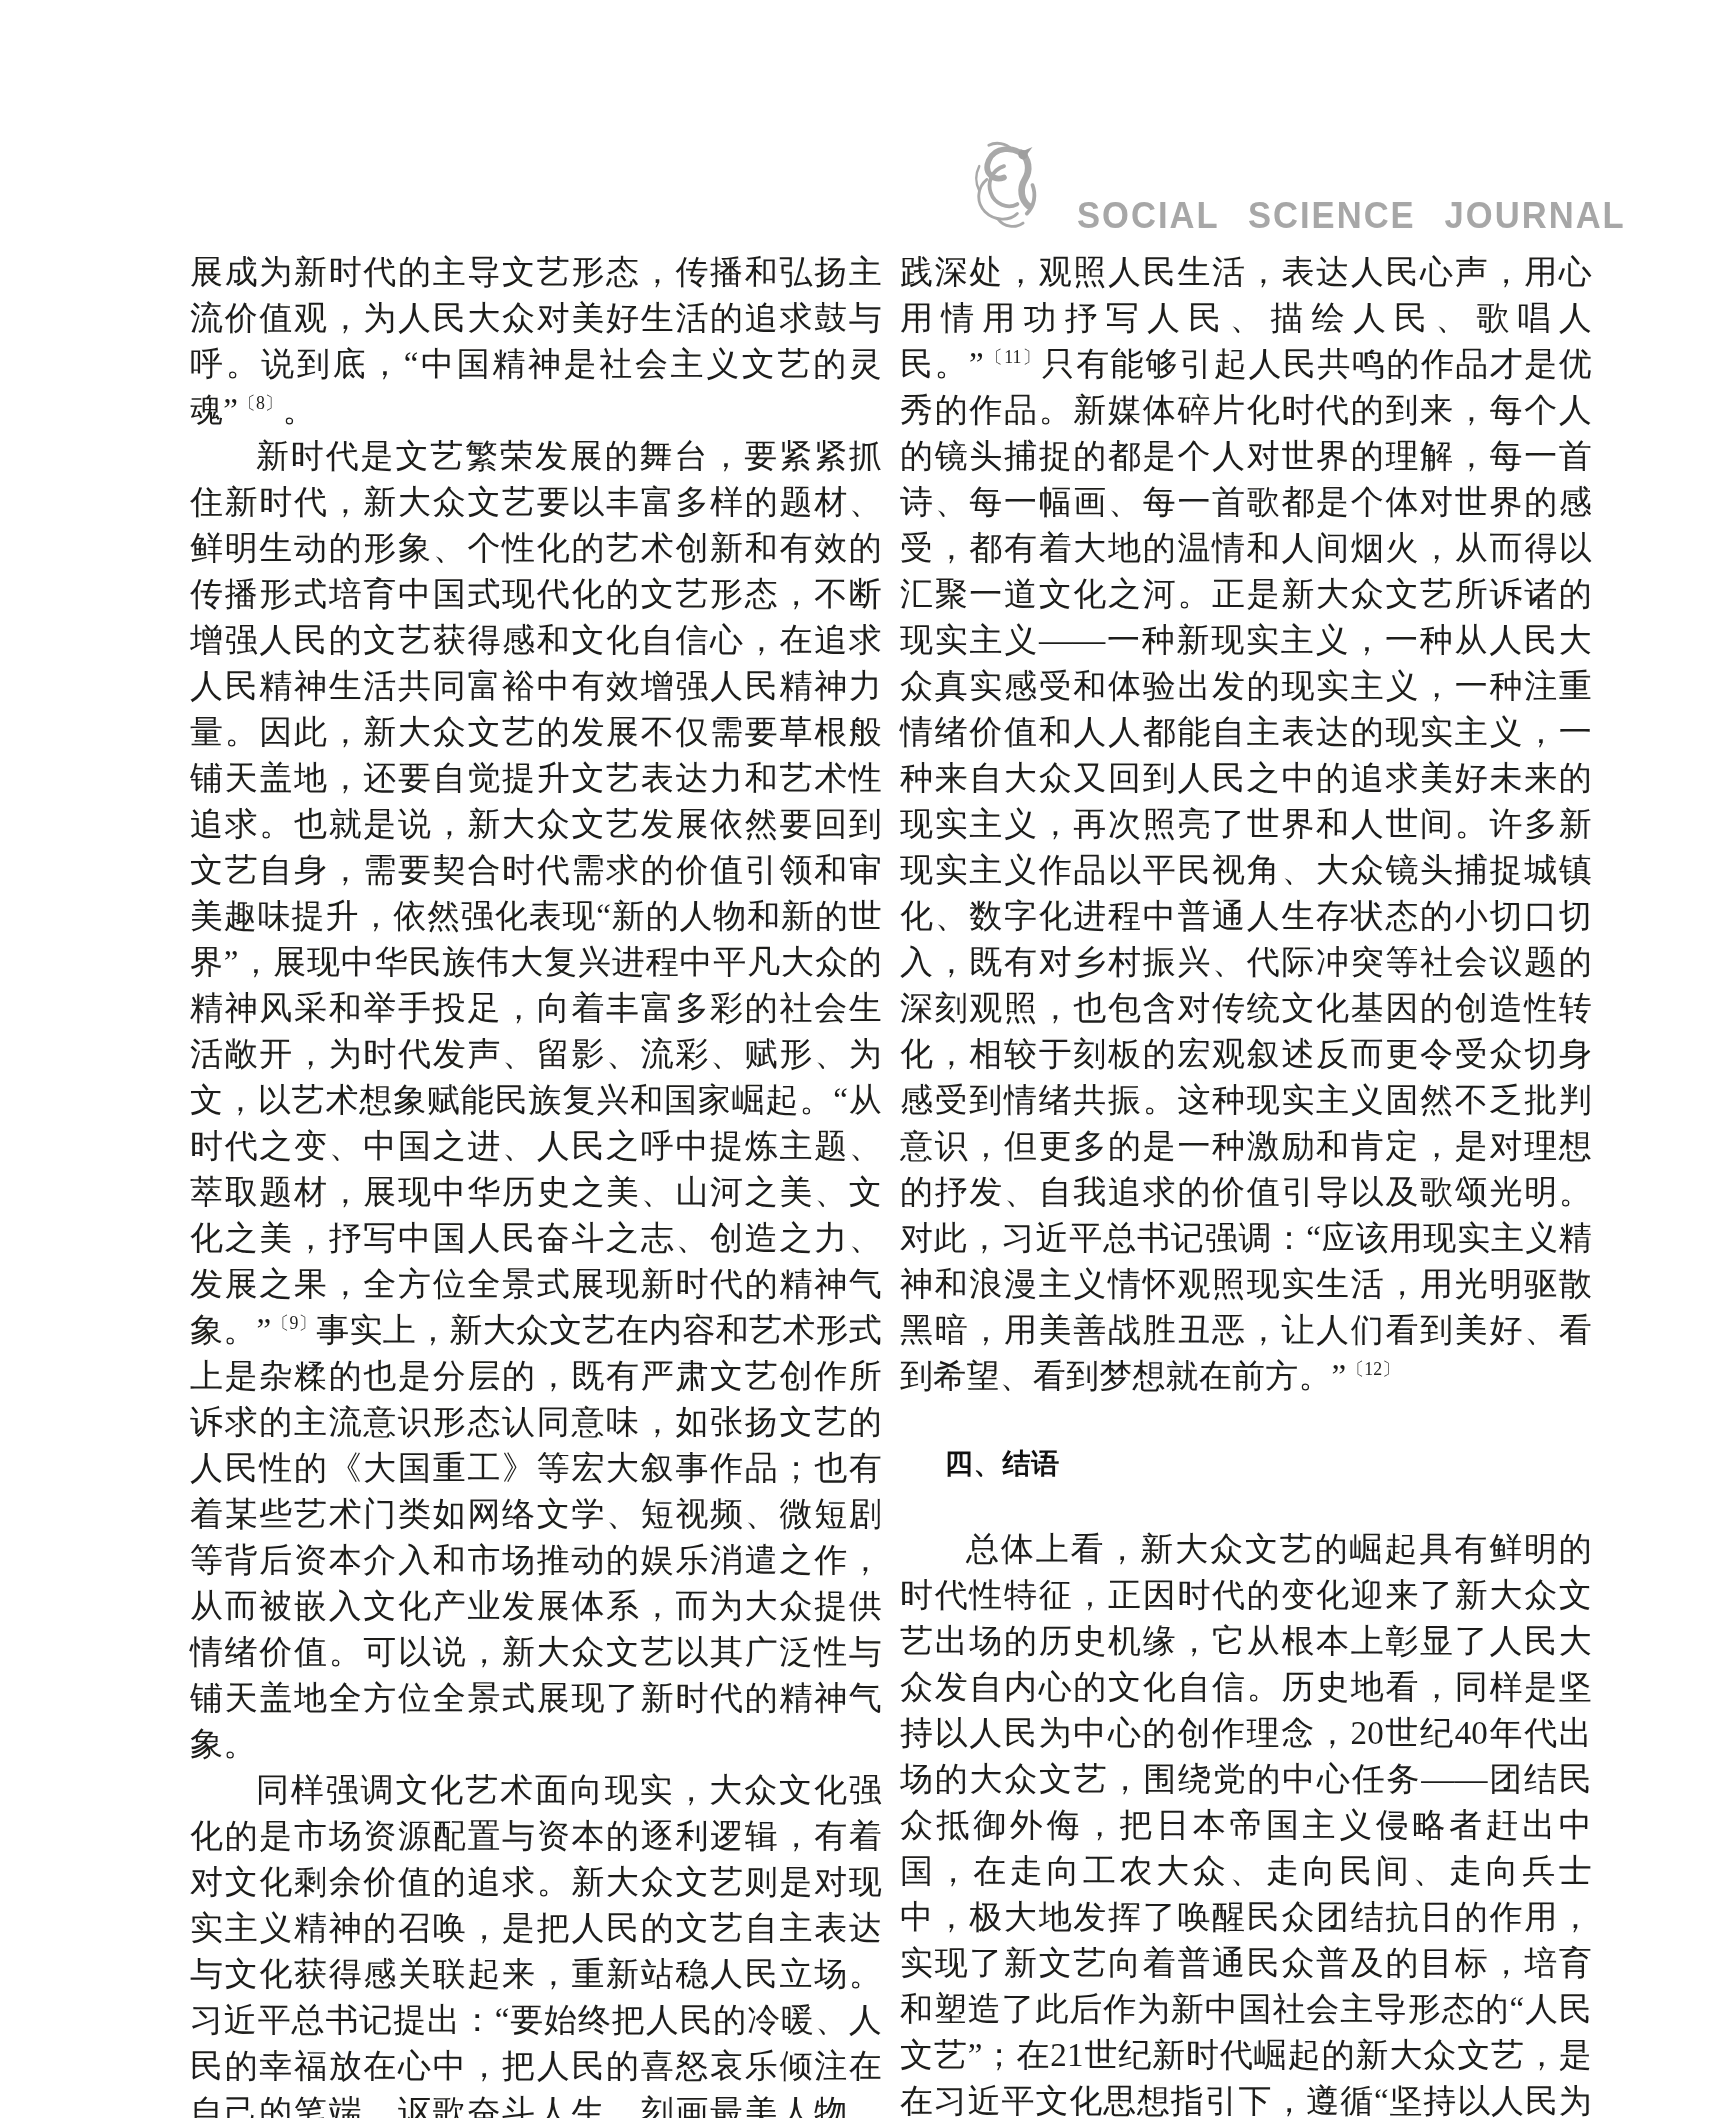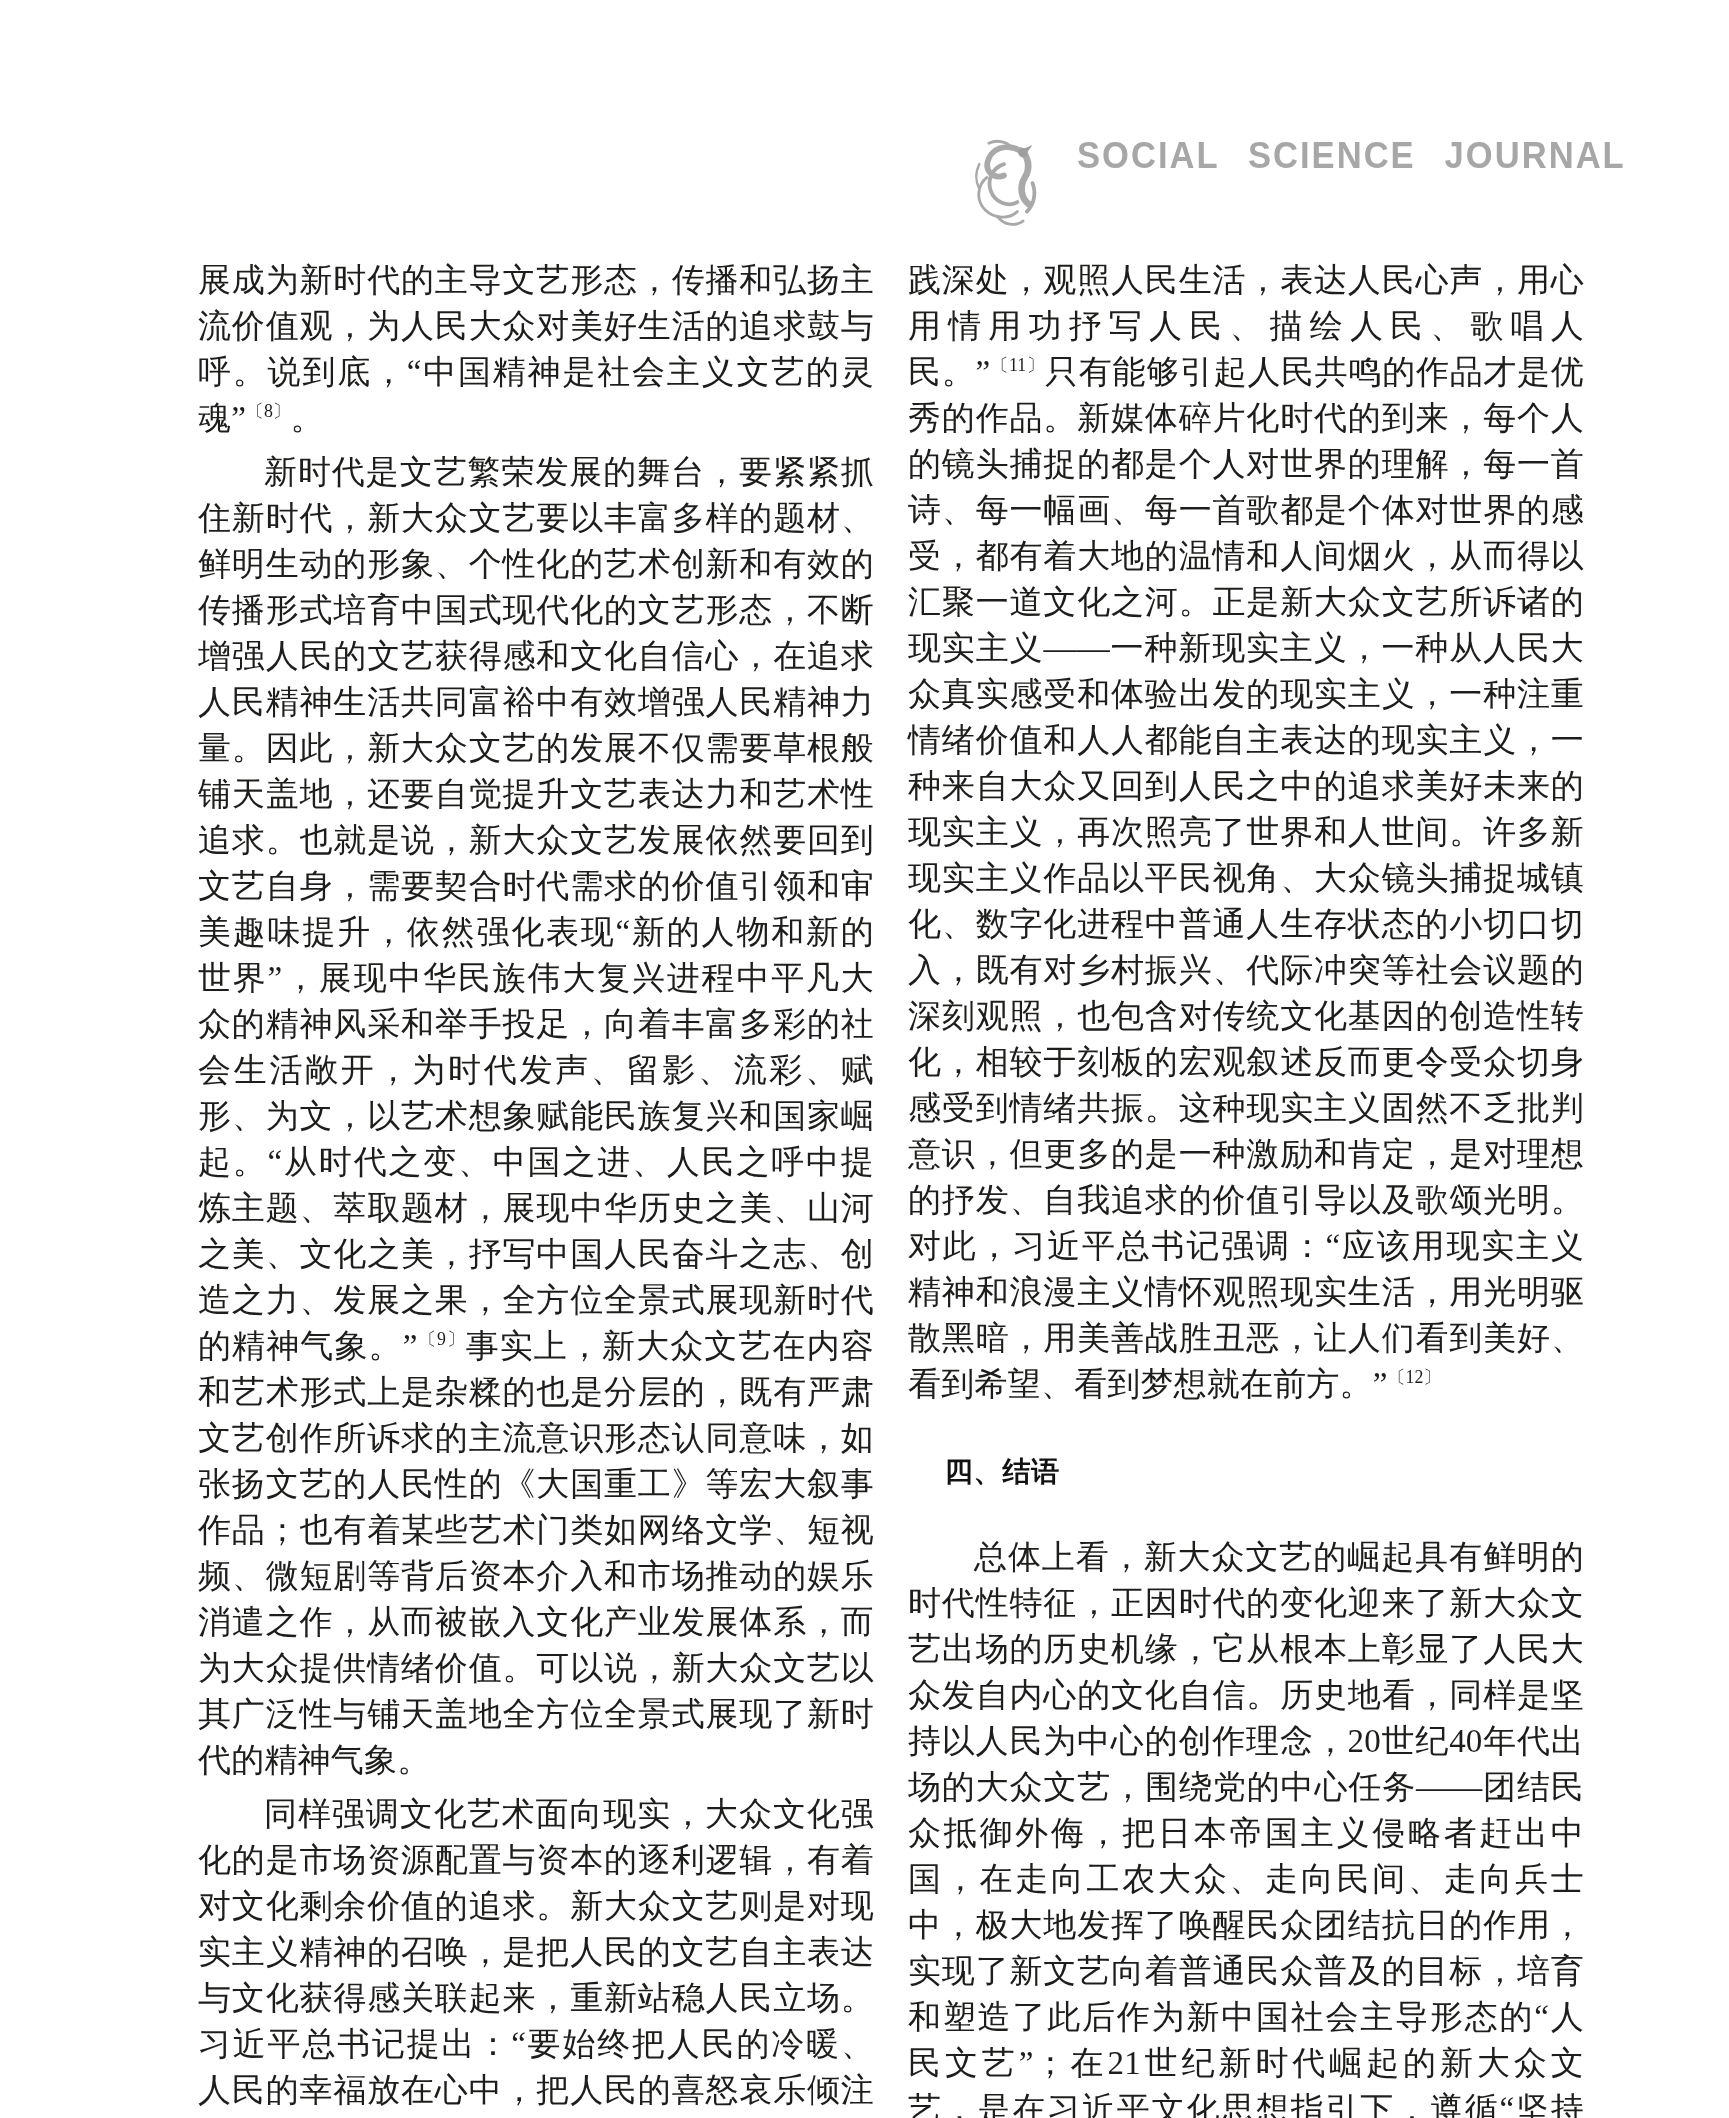--- a/index.html
+++ b/index.html
@@ -15,21 +15,21 @@
     font-family: "Liberation Serif", "DejaVu Serif", serif;
     color: #1d1d1b;
   }
   
   .header {
     position: absolute;
     left: 966px;
     top: 135px;
     height: 102px;
     display: flex;
-    align-items: flex-start;
+    align-items: flex-end;
   }
   .logo {
     width: 95px;
     height: 100px;
     margin-right: 16px;
     flex: 0 0 auto;
   }
   .journal-title {
     font-family: "Liberation Sans", "DejaVu Sans", sans-serif;
     font-weight: 700;
@@ -46,21 +46,21 @@
     position: absolute;
     top: 249px;
     width: 692px;
     font-size: 33px;
     line-height: 46px;
     text-align: justify;
     letter-spacing: 0.2px;
   }
   .col-left  { left: 190px;  }
   .col-right { left: 900px; }
-  .col p { margin: 8px; padding: 0; }
+  .col p { margin: 0; padding: 0; }
   .col p.indent { text-indent: 2em; }
   .col sup {
     font-size: 54%;
     line-height: 0;
     vertical-align: super;
     letter-spacing: 0;
   }
   .section-heading {
     font-family: "Liberation Sans", "DejaVu Sans", sans-serif;
     font-weight: 700;

